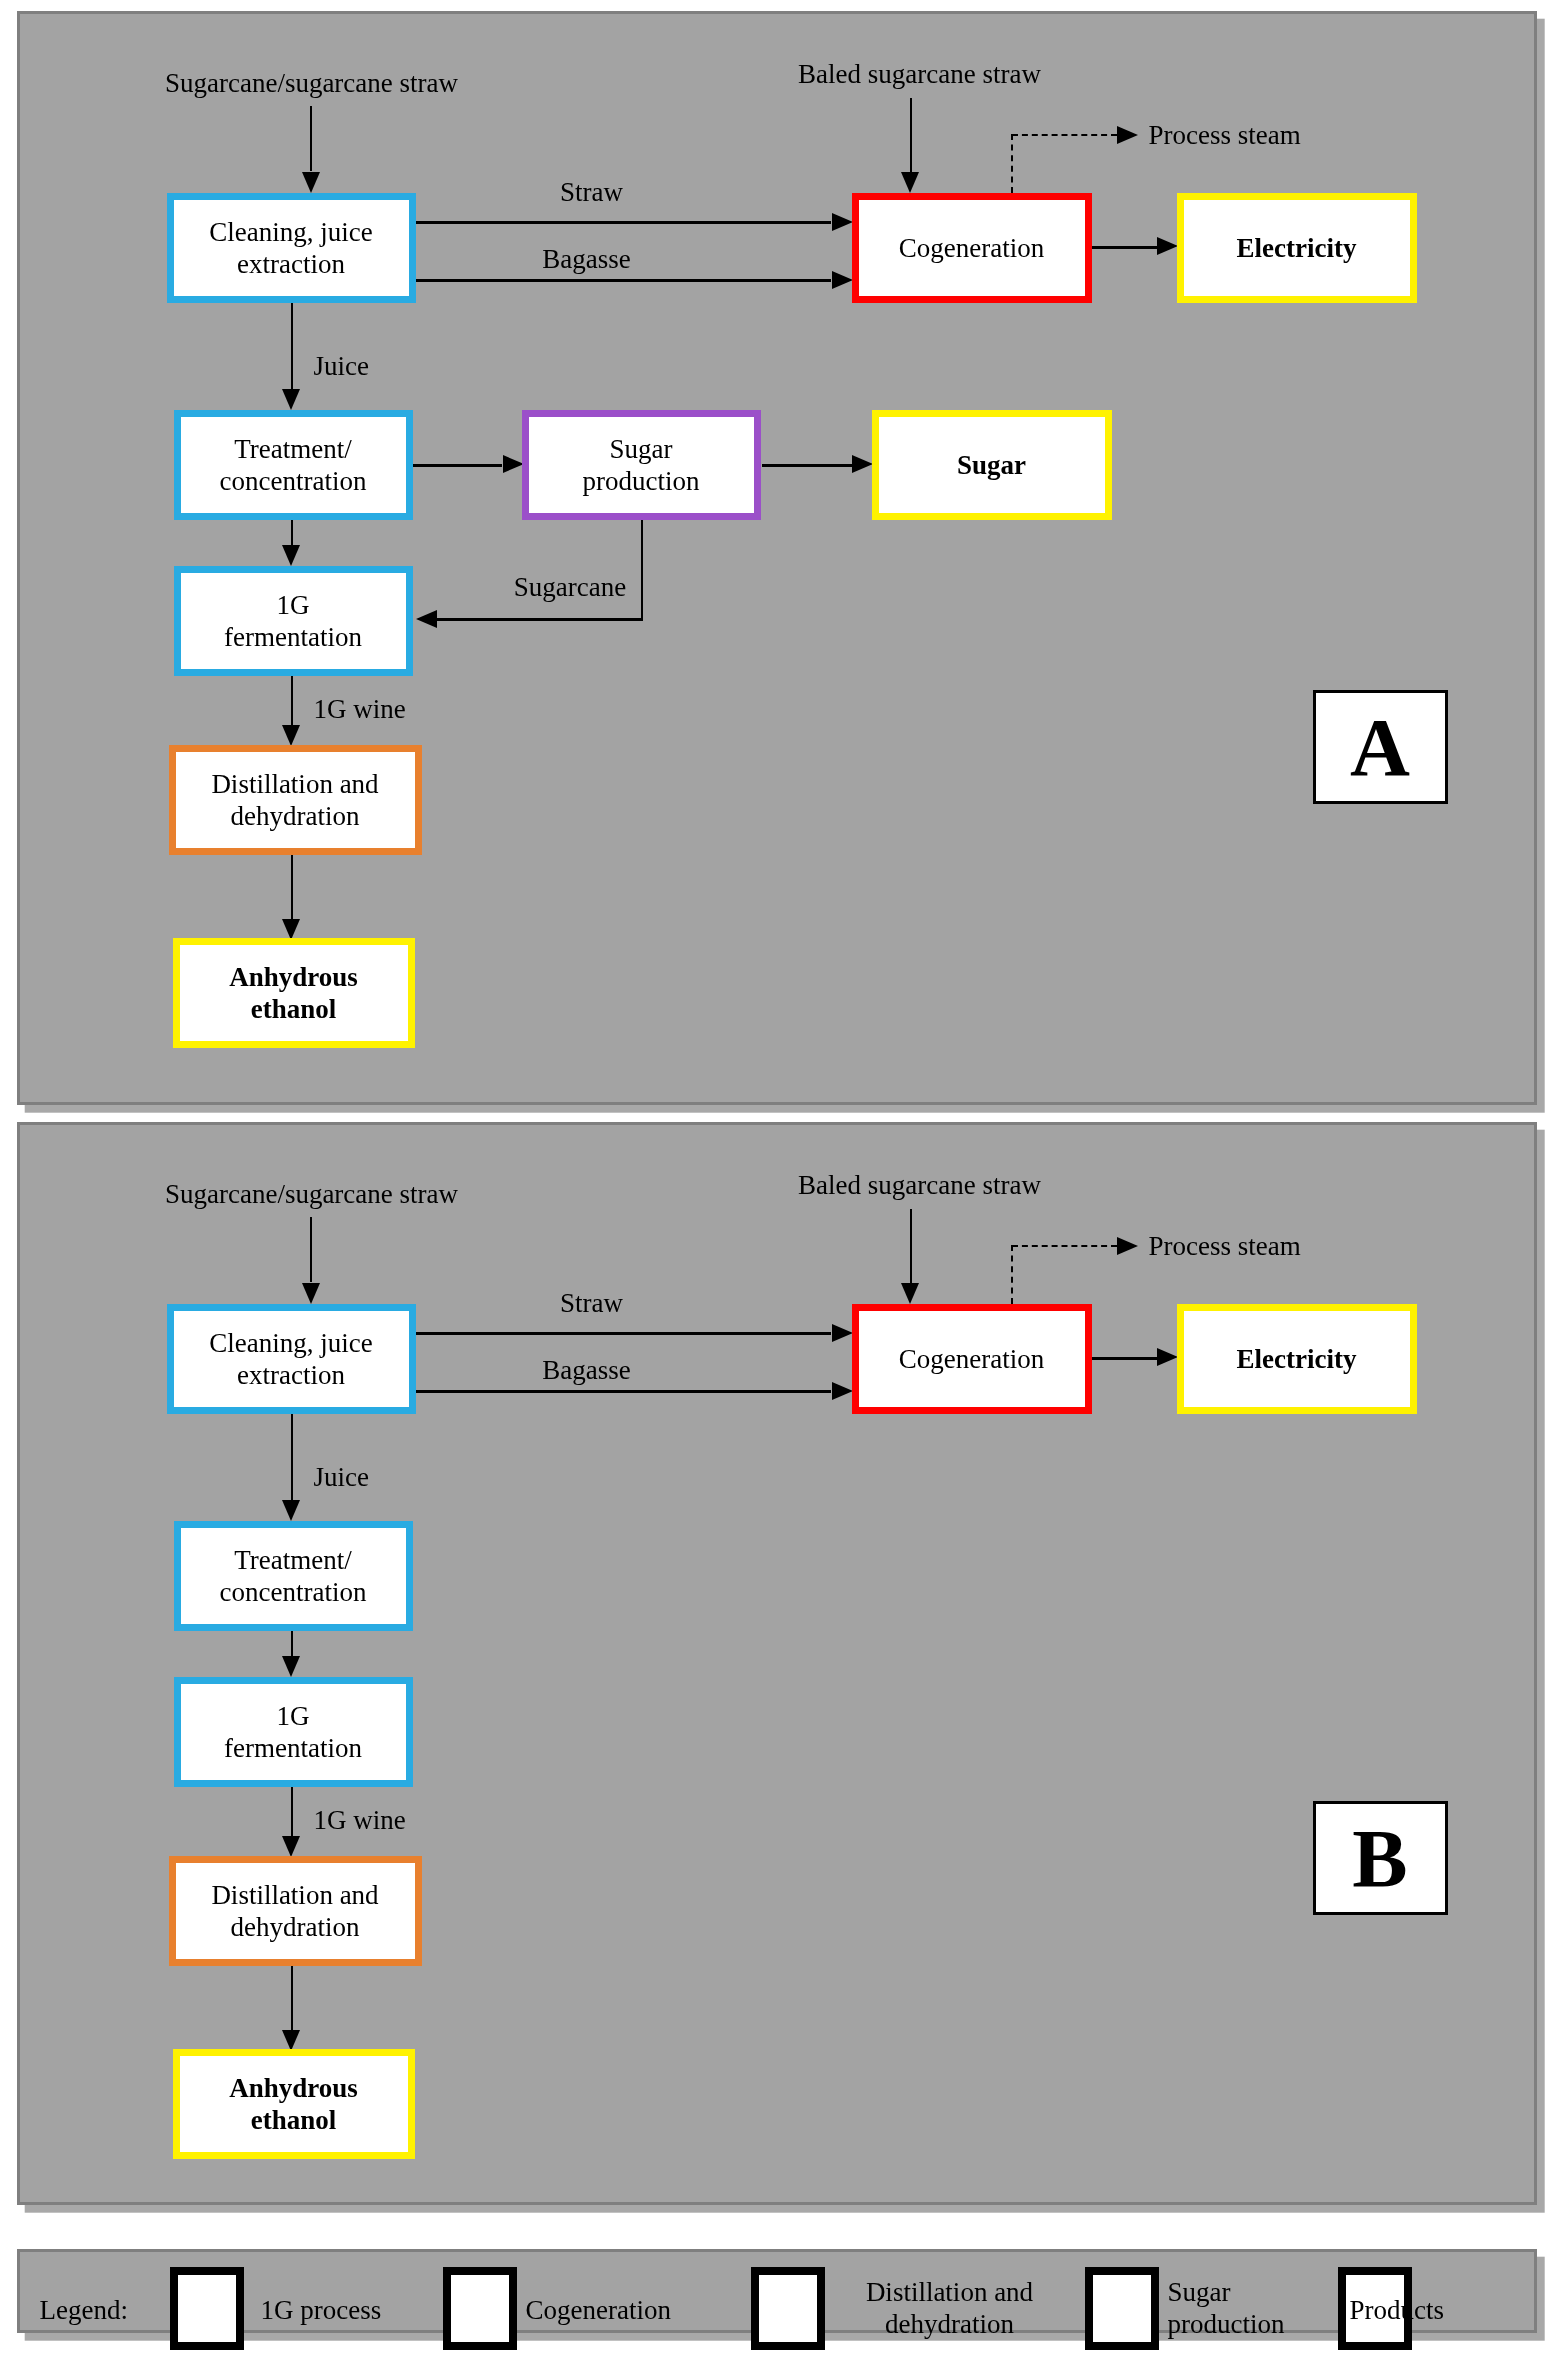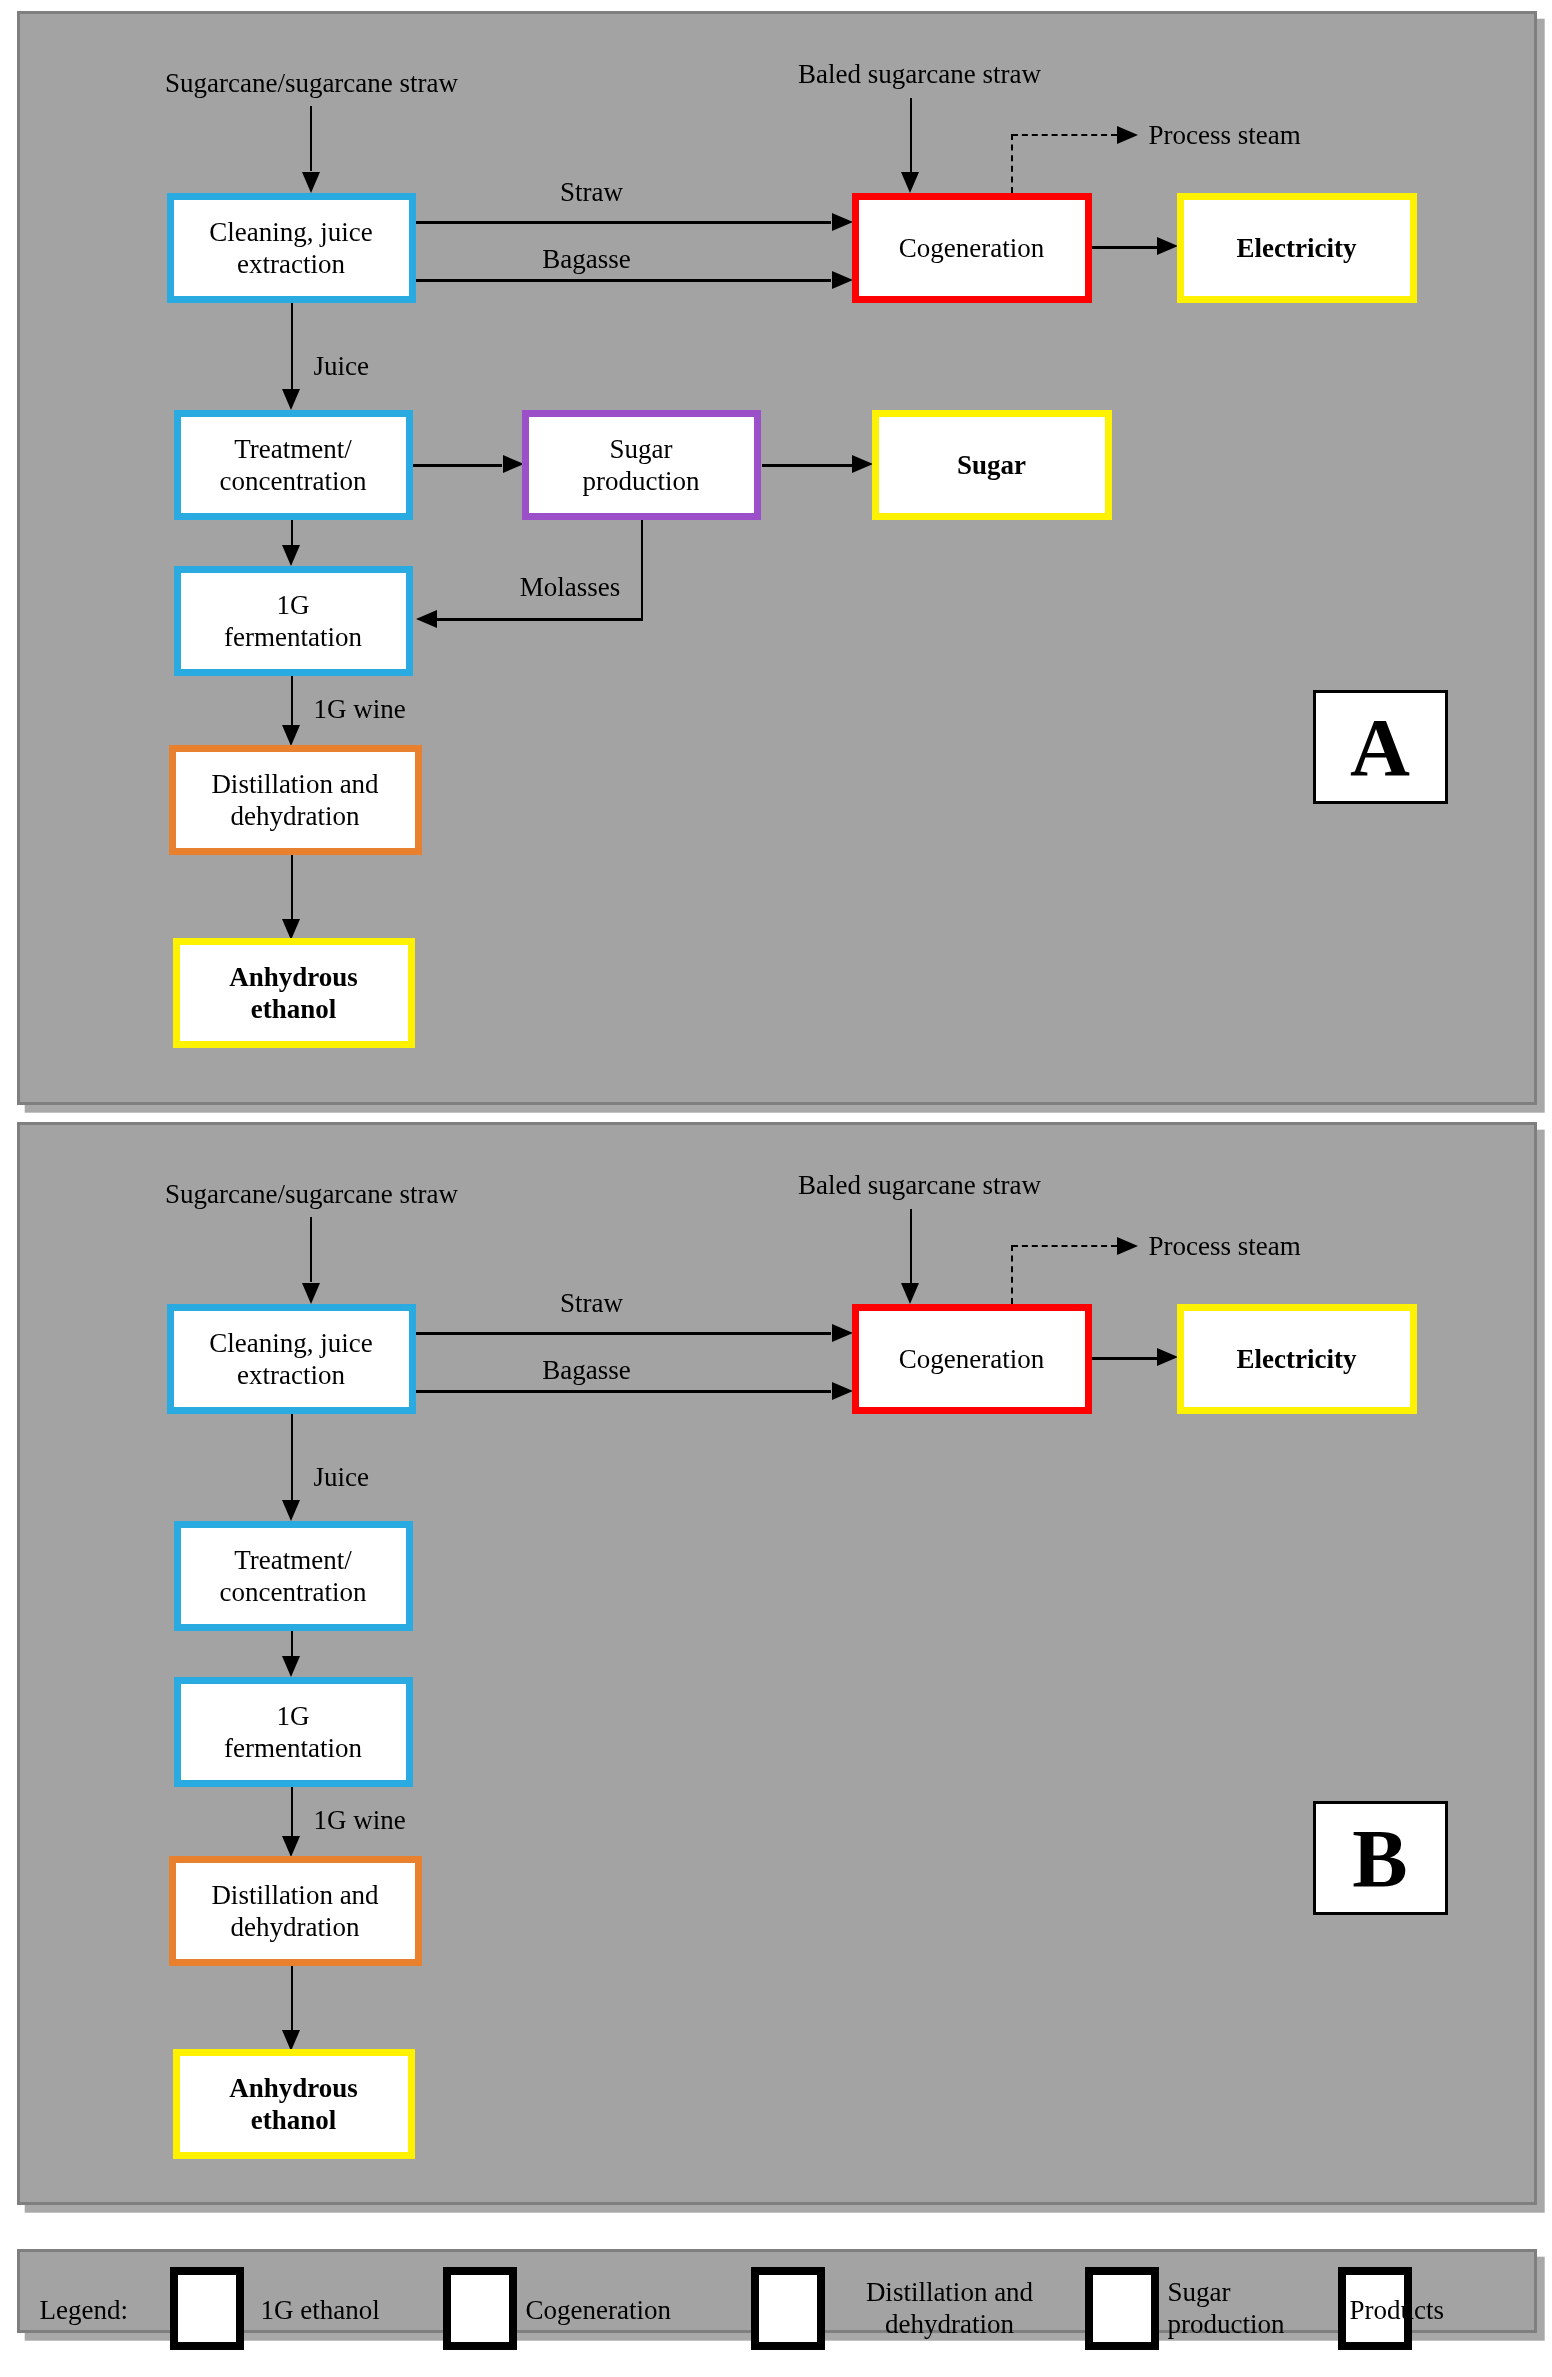--- a/index.html
+++ b/index.html
@@ -123,21 +123,21 @@
   <div class="ah-down" style="left:262px;top:531px;"></div>
 
   <div class="fbox b-blue" style="left:154px;top:552px;width:239px;height:110px;">
     <span>1G</span>
     <span>fermentation</span>
   </div>
 
   <div class="vline" style="left:621px;top:506px;height:101px;"></div>
   <div class="hline" style="left:417px;top:604px;width:205px;"></div>
   <div class="ah-left" style="left:396px;top:596px;"></div>
-  <div class="flabel center" style="left:468px;top:558px;width:165px;">Molasses</div>
+  <div class="flabel center" style="left:468px;top:558px;width:165px;">Sugarcane</div>
 
   <div class="vline" style="left:271px;top:662px;height:49px;"></div>
   <div class="ah-down" style="left:262px;top:711px;"></div>
   <div class="flabel" style="left:294px;top:680px;width:176px;">1G wine</div>
 
   <div class="fbox b-orange" style="left:149px;top:731px;width:253px;height:110px;">
     <span>Distillation and</span>
     <span>dehydration</span>
   </div>
 
@@ -225,21 +225,21 @@
   </div>
 
   <div class="letterbox" style="left:1293px;top:676px;">B</div>
 </div>
 
 <div class="panel" style="left:16.5px;top:2249px;width:1520px;height:84px;">
 
   <div class="legend-label" style="left:20px;top:42px;">Legend:</div>
 
   <div class="swatch b-blue" style="left:150px;top:15.4px;"></div>
-  <div class="legend-label" style="left:241px;top:42px;">1G ethanol</div>
+  <div class="legend-label" style="left:241px;top:42px;">1G process</div>
 
   <div class="swatch b-red" style="left:423px;top:15.4px;"></div>
   <div class="legend-label" style="left:506px;top:42px;">Cogeneration</div>
 
   <div class="swatch b-orange" style="left:731px;top:15.4px;"></div>
   <div class="legend-label center" style="left:809px;top:24px;width:242px;">
     <span style="display:block">Distillation and</span>
     <span style="display:block">dehydration</span>
   </div>
 

